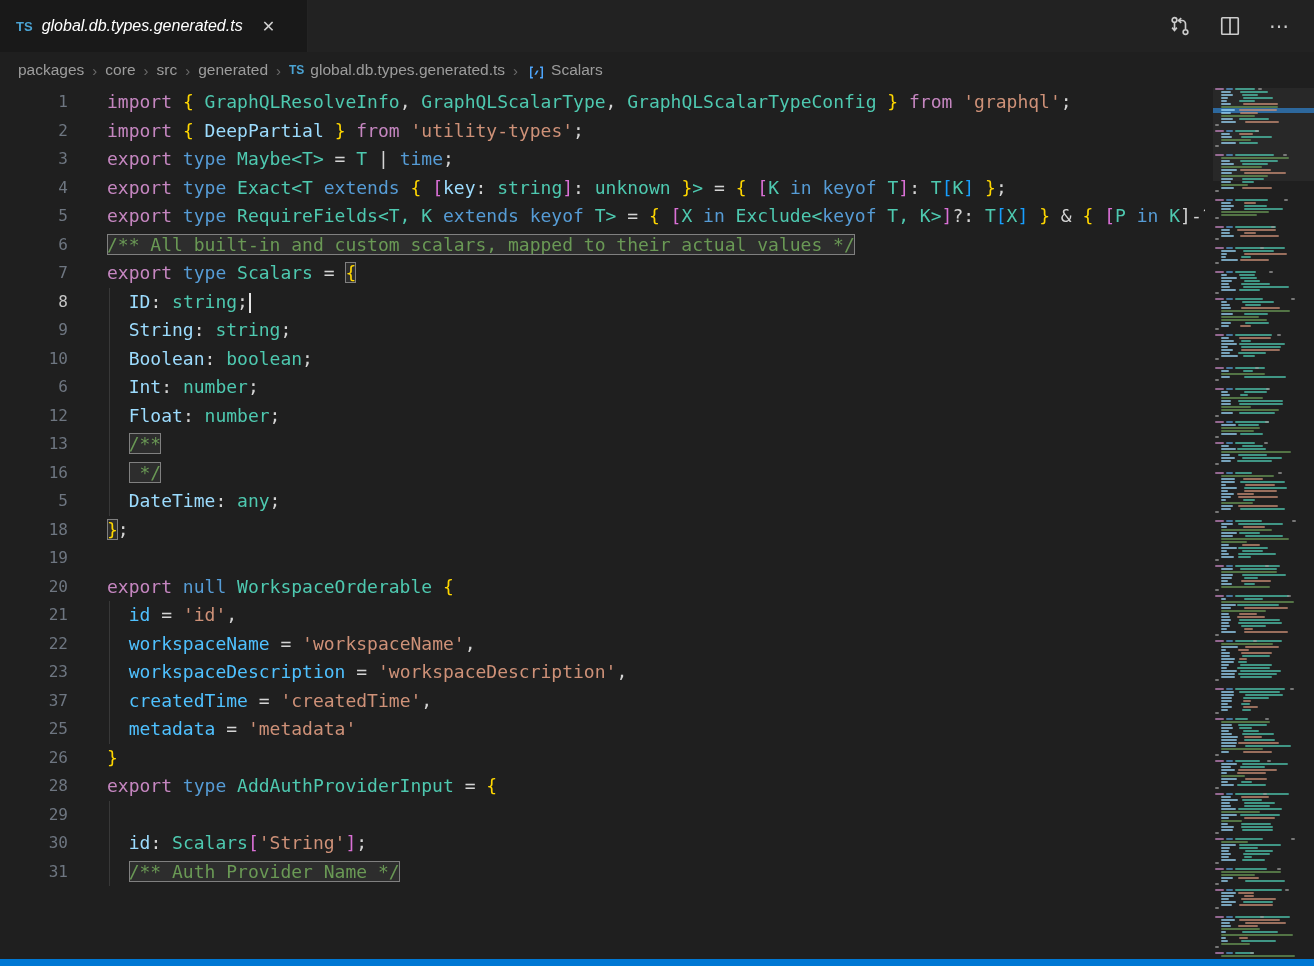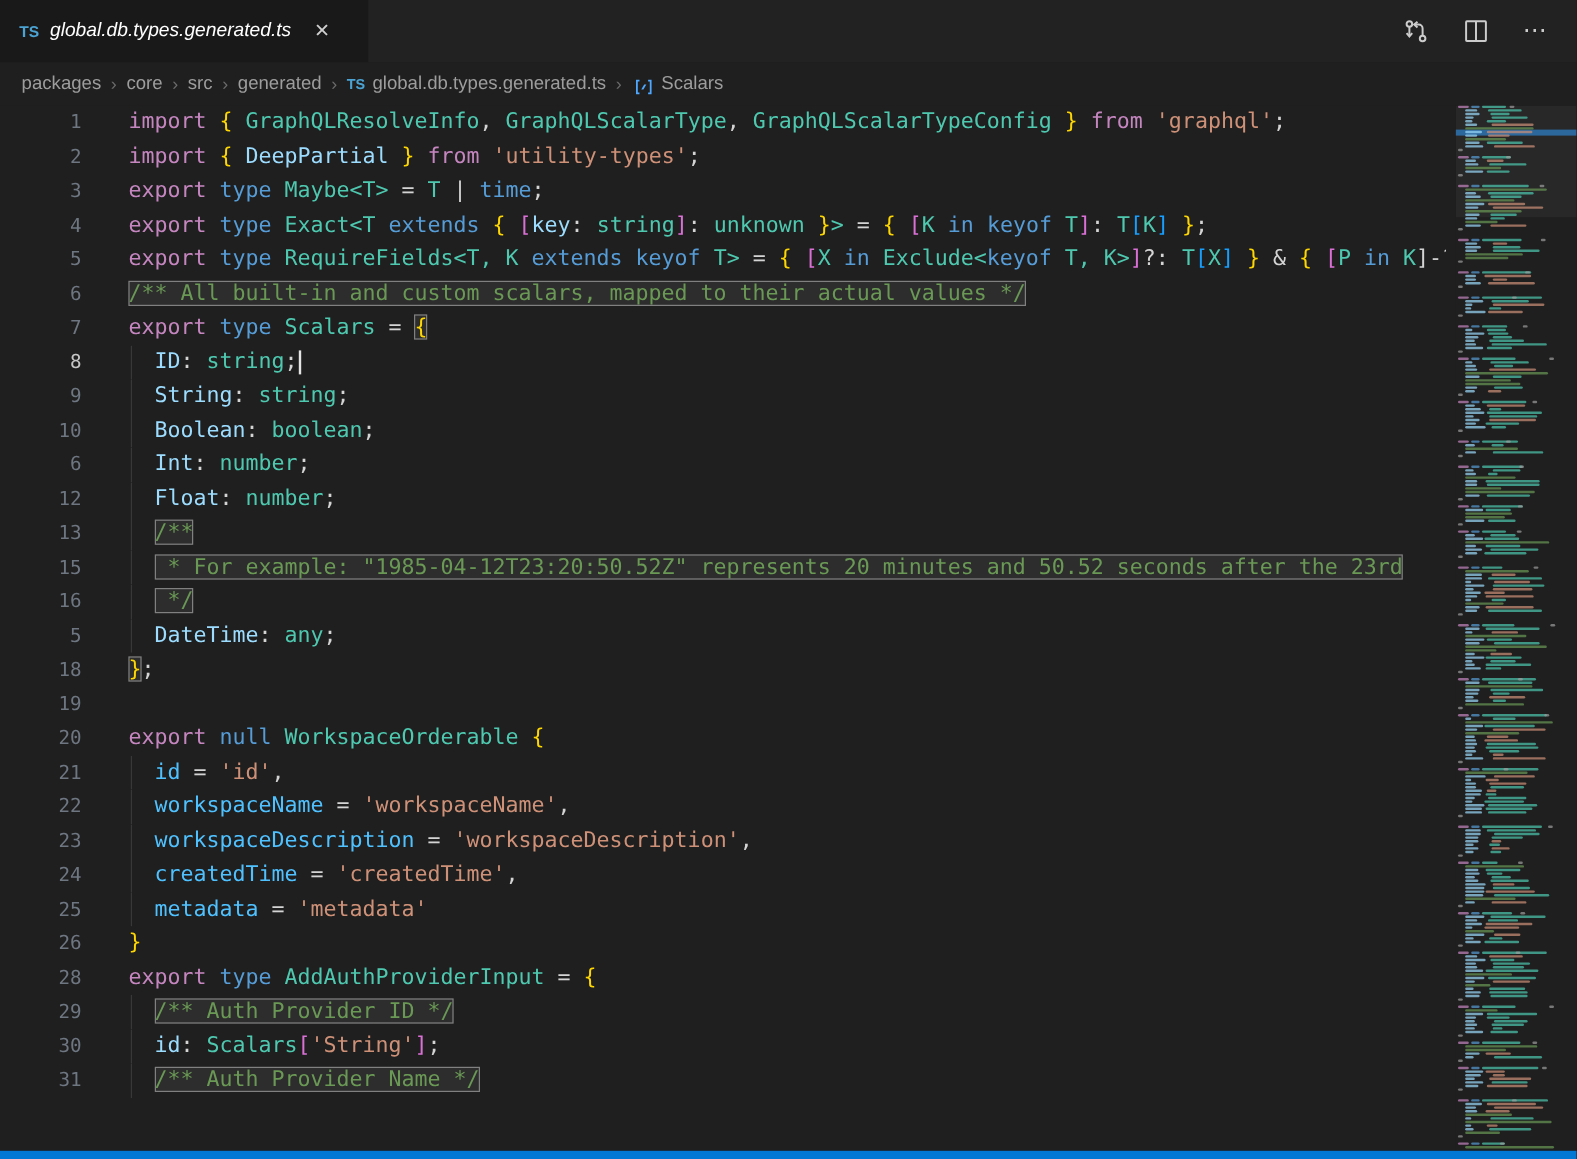--- a/index.html
+++ b/index.html
@@ -113,34 +113,33 @@
       <div class="row"><div class="ln">4</div><div class="code"><span class="tok-kw">export</span><span class="tok-kb"> type</span><span class="tok-ty"> Exact&lt;T</span><span class="tok-kb"> extends</span><span class="tok-pu"> </span><span class="tok-b1">{</span><span class="tok-pu"> </span><span class="tok-b2">[</span><span class="tok-pr">key</span><span class="tok-pu">: </span><span class="tok-ty">string</span><span class="tok-b2">]</span><span class="tok-pu">: </span><span class="tok-ty">unknown</span><span class="tok-pu"> </span><span class="tok-b1">}</span><span class="tok-ty">&gt;</span><span class="tok-pu"> = </span><span class="tok-b1">{</span><span class="tok-pu"> </span><span class="tok-b2">[</span><span class="tok-ty">K</span><span class="tok-kb"> in</span><span class="tok-kb"> keyof</span><span class="tok-ty"> T</span><span class="tok-b2">]</span><span class="tok-pu">: </span><span class="tok-ty">T</span><span class="tok-b3">[</span><span class="tok-ty">K</span><span class="tok-b3">]</span><span class="tok-pu"> </span><span class="tok-b1">}</span><span class="tok-pu">;</span></div></div>
       <div class="row"><div class="ln">5</div><div class="code"><span class="tok-kw">export</span><span class="tok-kb"> type</span><span class="tok-ty"> RequireFields&lt;T, K</span><span class="tok-kb"> extends</span><span class="tok-kb"> keyof</span><span class="tok-ty"> T&gt;</span><span class="tok-pu"> = </span><span class="tok-b1">{</span><span class="tok-pu"> </span><span class="tok-b2">[</span><span class="tok-ty">X</span><span class="tok-kb"> in</span><span class="tok-ty"> Exclude&lt;</span><span class="tok-kb">keyof</span><span class="tok-ty"> T, K&gt;</span><span class="tok-b2">]</span><span class="tok-pu">?: </span><span class="tok-ty">T</span><span class="tok-b3">[</span><span class="tok-ty">X</span><span class="tok-b3">]</span><span class="tok-pu"> </span><span class="tok-b1">}</span><span class="tok-pu"> &amp; </span><span class="tok-b1">{</span><span class="tok-pu"> </span><span class="tok-b2">[</span><span class="tok-ty">P</span><span class="tok-kb"> in</span><span class="tok-ty"> K</span><span class="tok-pu">]-?:</span></div></div>
       <div class="row"><div class="ln">6</div><div class="code"><span class="tok-cm bm">/** All built-in and custom scalars, mapped to their actual values */</span></div></div>
       <div class="row"><div class="ln">7</div><div class="code"><span class="tok-kw">export</span><span class="tok-kb"> type</span><span class="tok-ty"> Scalars</span><span class="tok-pu"> = </span><span class="tok-b1 bm">{</span></div></div>
       <div class="row"><div class="ln active">8</div><div class="code"><span class="guide"></span><span class="tok-pu">  </span><span class="tok-pr">ID</span><span class="tok-pu">: </span><span class="tok-ty">string</span><span class="tok-pu">;</span><span class="cursor"></span></div></div>
       <div class="row"><div class="ln">9</div><div class="code"><span class="guide"></span><span class="tok-pu">  </span><span class="tok-pr">String</span><span class="tok-pu">: </span><span class="tok-ty">string</span><span class="tok-pu">;</span></div></div>
       <div class="row"><div class="ln">10</div><div class="code"><span class="guide"></span><span class="tok-pu">  </span><span class="tok-pr">Boolean</span><span class="tok-pu">: </span><span class="tok-ty">boolean</span><span class="tok-pu">;</span></div></div>
       <div class="row"><div class="ln">6</div><div class="code"><span class="guide"></span><span class="tok-pu">  </span><span class="tok-pr">Int</span><span class="tok-pu">: </span><span class="tok-ty">number</span><span class="tok-pu">;</span></div></div>
       <div class="row"><div class="ln">12</div><div class="code"><span class="guide"></span><span class="tok-pu">  </span><span class="tok-pr">Float</span><span class="tok-pu">: </span><span class="tok-ty">number</span><span class="tok-pu">;</span></div></div>
       <div class="row"><div class="ln">13</div><div class="code"><span class="guide"></span><span class="tok-pu">  </span><span class="tok-cm bm">/**</span></div></div>
-      <div class="row"><div class="ln">15</div><div class="code"><span class="guide"></span><span class="tok-pu">  </span><span class="tok-cm bm"> * For example: "1985-04-12T23:20:50.52Z" represents 20 minutes and 50.52 seconds after the 23rd</span></div></div>
       <div class="row"><div class="ln">16</div><div class="code"><span class="guide"></span><span class="tok-pu">  </span><span class="tok-cm bm"> */</span></div></div>
       <div class="row"><div class="ln">5</div><div class="code"><span class="guide"></span><span class="tok-pu">  </span><span class="tok-pr">DateTime</span><span class="tok-pu">: </span><span class="tok-ty">any</span><span class="tok-pu">;</span></div></div>
       <div class="row"><div class="ln">18</div><div class="code"><span class="tok-b1 bm">}</span><span class="tok-pu">;</span></div></div>
       <div class="row"><div class="ln">19</div><div class="code"></div></div>
       <div class="row"><div class="ln">20</div><div class="code"><span class="tok-kw">export</span><span class="tok-kb"> null</span><span class="tok-ty"> WorkspaceOrderable</span><span class="tok-pu"> </span><span class="tok-b1">{</span></div></div>
       <div class="row"><div class="ln">21</div><div class="code"><span class="guide"></span><span class="tok-pu">  </span><span class="tok-en">id</span><span class="tok-pu"> = </span><span class="tok-st">'id'</span><span class="tok-pu">,</span></div></div>
       <div class="row"><div class="ln">22</div><div class="code"><span class="guide"></span><span class="tok-pu">  </span><span class="tok-en">workspaceName</span><span class="tok-pu"> = </span><span class="tok-st">'workspaceName'</span><span class="tok-pu">,</span></div></div>
       <div class="row"><div class="ln">23</div><div class="code"><span class="guide"></span><span class="tok-pu">  </span><span class="tok-en">workspaceDescription</span><span class="tok-pu"> = </span><span class="tok-st">'workspaceDescription'</span><span class="tok-pu">,</span></div></div>
-      <div class="row"><div class="ln">24</div><div class="code"><span class="guide"></span><span class="tok-pu">  </span><span class="tok-en">createdTime</span><span class="tok-pu"> = </span><span class="tok-st">'createdTime'</span><span class="tok-pu">,</span></div></div>
+      <div class="row"><div class="ln">37</div><div class="code"><span class="guide"></span><span class="tok-pu">  </span><span class="tok-en">createdTime</span><span class="tok-pu"> = </span><span class="tok-st">'createdTime'</span><span class="tok-pu">,</span></div></div>
       <div class="row"><div class="ln">25</div><div class="code"><span class="guide"></span><span class="tok-pu">  </span><span class="tok-en">metadata</span><span class="tok-pu"> = </span><span class="tok-st">'metadata'</span></div></div>
       <div class="row"><div class="ln">26</div><div class="code"><span class="tok-b1">}</span></div></div>
       <div class="row"><div class="ln">28</div><div class="code"><span class="tok-kw">export</span><span class="tok-kb"> type</span><span class="tok-ty"> AddAuthProviderInput</span><span class="tok-pu"> = </span><span class="tok-b1">{</span></div></div>
-      <div class="row"><div class="ln">29</div><div class="code"><span class="guide"></span><span class="tok-pu">  </span><span class="tok-cm bm">/** Auth Provider ID */</span></div></div>
+      <div class="row"><div class="ln">29</div><div class="code"><span class="guide"></span><span class="tok-pu">  </span></div></div>
       <div class="row"><div class="ln">30</div><div class="code"><span class="guide"></span><span class="tok-pu">  </span><span class="tok-pr">id</span><span class="tok-pu">: </span><span class="tok-ty">Scalars</span><span class="tok-b2">[</span><span class="tok-st">'String'</span><span class="tok-b2">]</span><span class="tok-pu">;</span></div></div>
       <div class="row"><div class="ln">31</div><div class="code"><span class="guide"></span><span class="tok-pu">  </span><span class="tok-cm bm">/** Auth Provider Name */</span></div></div>
     </div>
 
   <div class="minimap" id="minimap">
     <div class="mm-slider"></div>
     <div class="mm-line"></div>
   <div class="mrow" style="top: 0px;">
         <span class="mseg" style="left: 2px; width: 9px; background: rgb(197, 134, 192);"></span>
         <span class="mseg" style="left: 13px; width: 7px; background: rgb(86, 156, 214);"></span>

